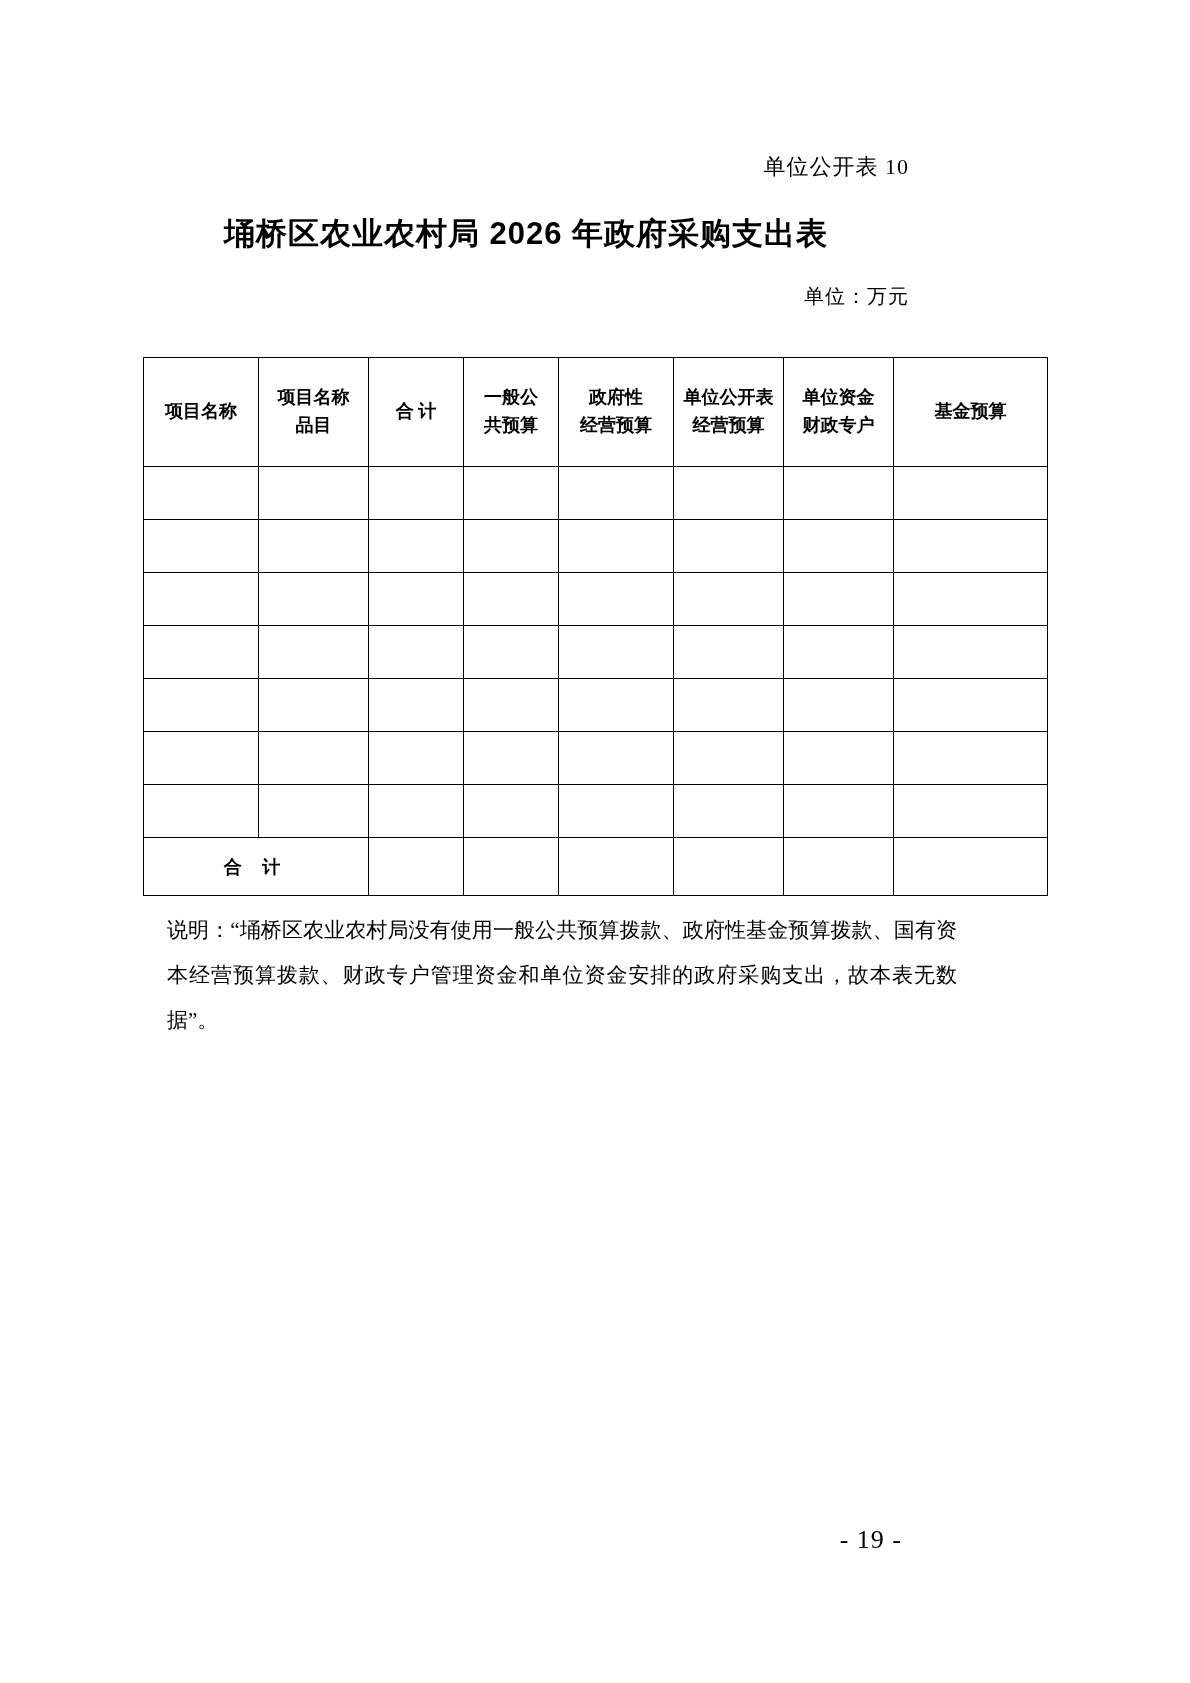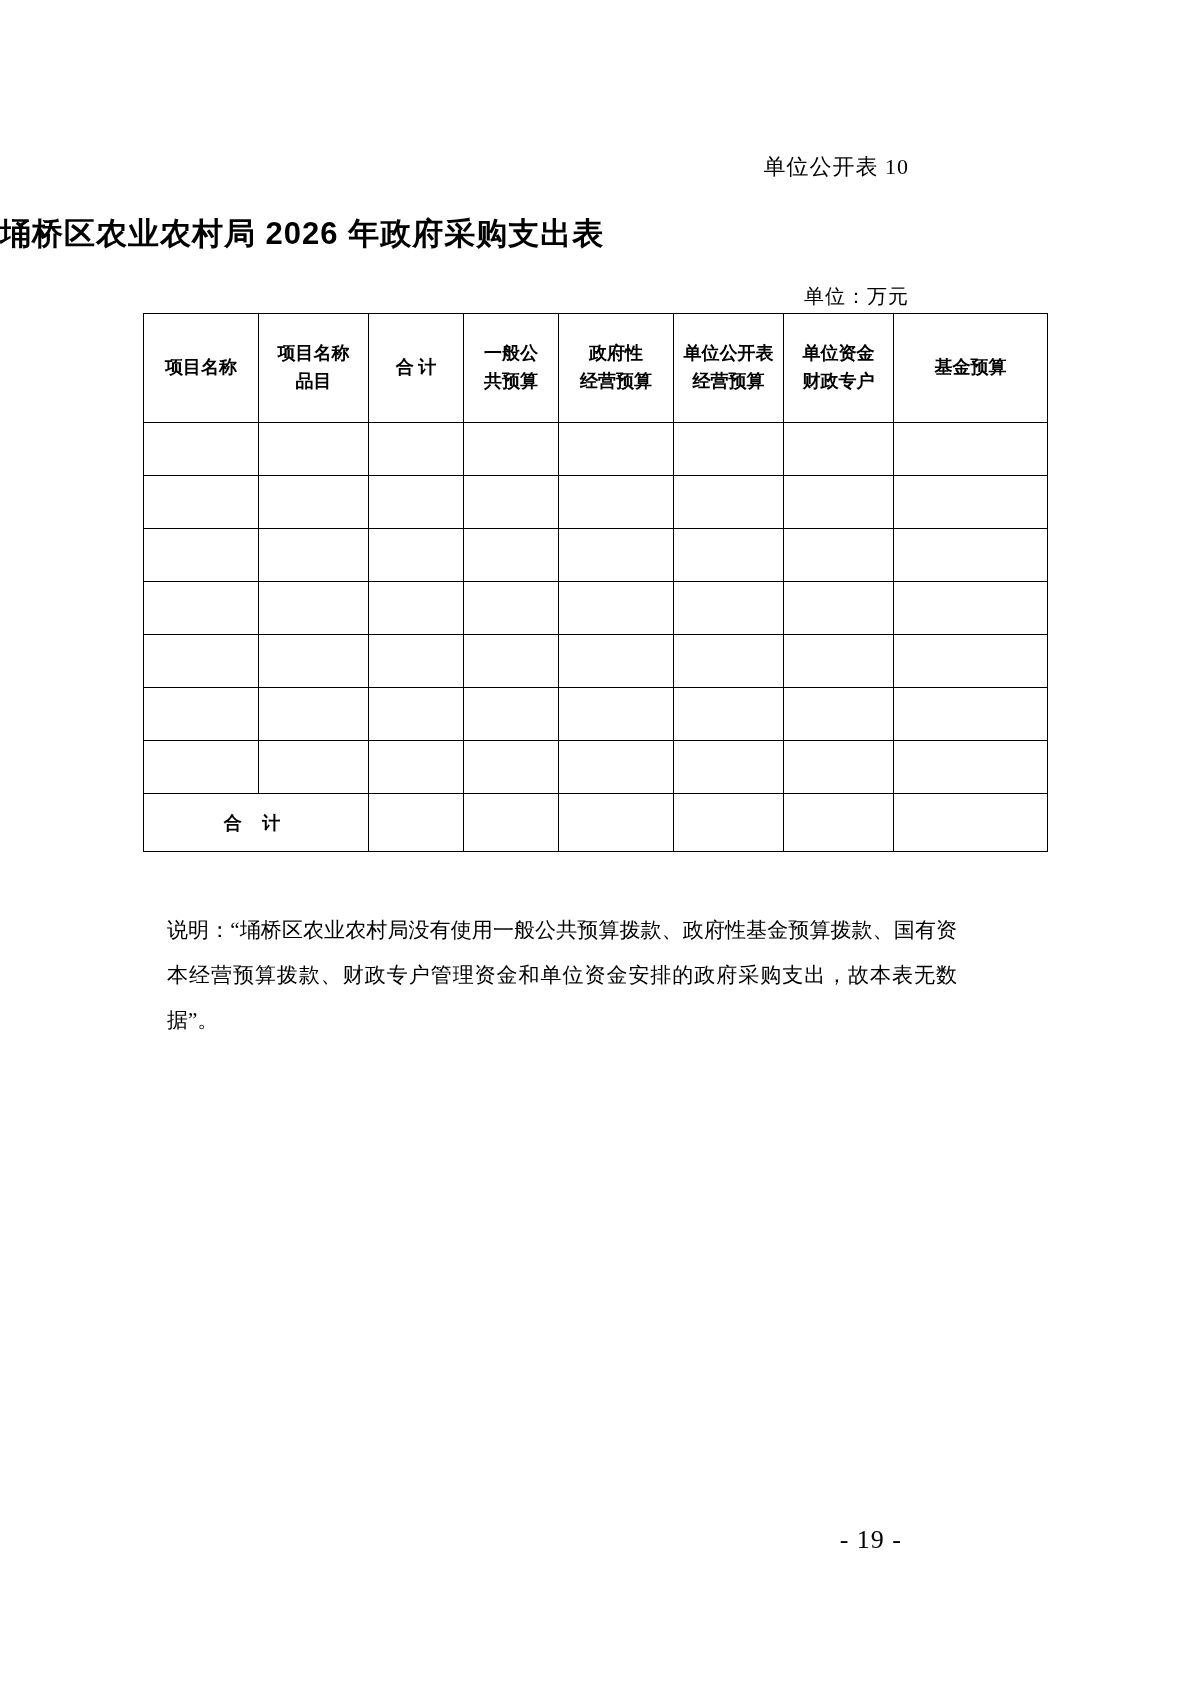--- a/index.html
+++ b/index.html
@@ -28,20 +28,21 @@
     top: 152px;
     font-size: 22px;
     letter-spacing: 1px;
     font-family: "Liberation Serif", "DejaVu Serif", serif;
   }
   .doc-title {
     position: absolute;
     left: 0;
     right: 0;
     top: 213px;
+    text-align: center;
     font-size: 31px;
     font-weight: bold;
     letter-spacing: 1px;
     font-family: "Liberation Sans", "DejaVu Sans", sans-serif;
   }
   .unit-note {
     position: absolute;
     right: 143px;
     top: 283px;
     font-size: 20px;
@@ -51,20 +52,21 @@
   .table-wrap {
     position: absolute;
     left: 143px;
     top: 313px;
     width: 904px;
   }
   table.budget {
     border-collapse: collapse;
     width: 904px;
     table-layout: fixed;
+    margin-top: 44px;
   }
   table.budget td {
     border: 1px solid #000000;
     text-align: center;
     vertical-align: middle;
     font-size: 18px;
     font-weight: bold;
     font-family: "Liberation Serif", "DejaVu Serif", serif;
     padding: 0;
   }

